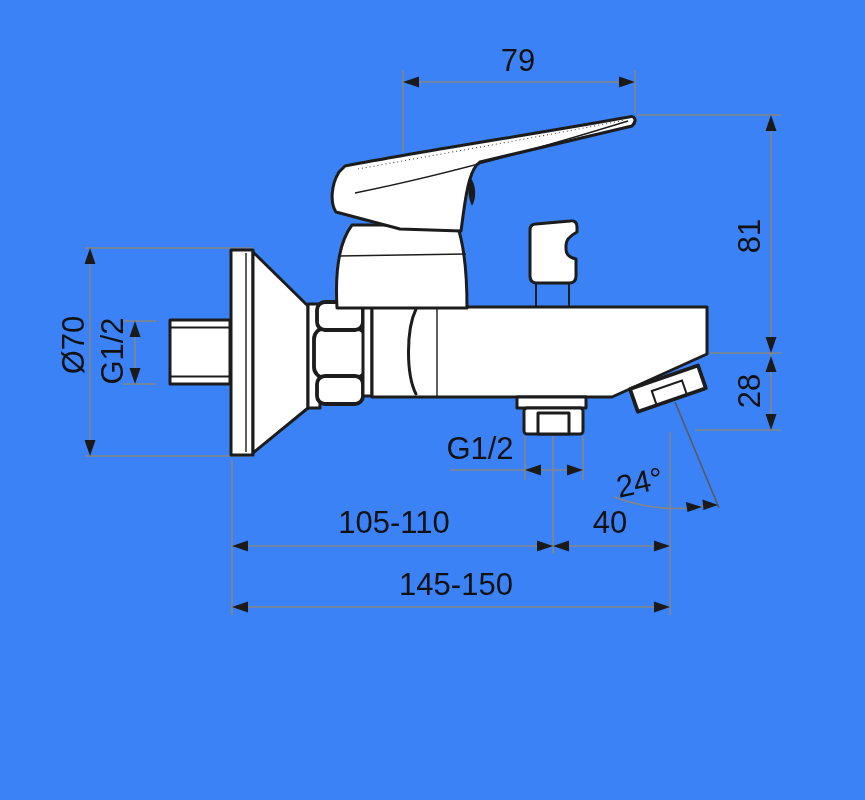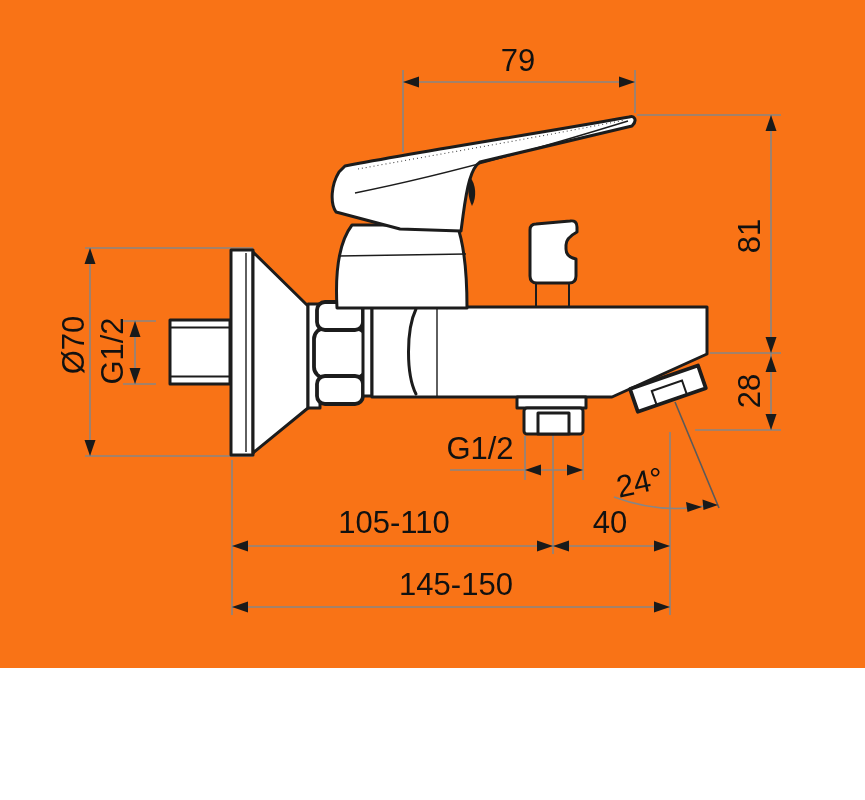--- a/index.html
+++ b/index.html
@@ -1,16 +1,16 @@
 <!DOCTYPE html>
 <html><head>
 <meta charset="utf-8">
 <style>
   html,body{margin:0;padding:0;background:#ffffff;}
-  .stage{position:relative;width:865px;height:668px;background:#f97316;overflow:hidden;text-align:right;}
+  .stage{position:relative;width:865px;height:800px;background:#3b82f6;overflow:hidden;text-align:right;}
   svg{display:block;}
   .dim{stroke:#868686;stroke-width:1.6;fill:none;}
   .dimdark{stroke:#5a5a5a;stroke-width:1.6;fill:none;}
   .arr{fill:#1a1a1a;stroke:none;}
   .out{stroke:#1c1c1c;stroke-width:3;fill:#ffffff;stroke-linejoin:round;stroke-linecap:round;}
   .outthick{stroke:#1c1c1c;stroke-width:3.8;fill:#ffffff;stroke-linejoin:round;stroke-linecap:round;}
   .stroke-only{fill:none;}
   .thin{stroke:#1c1c1c;stroke-width:1.4;fill:none;}
   .inner{stroke:#1c1c1c;stroke-width:2;fill:none;}
   .stipple{stroke:#444;stroke-width:1.1;fill:none;stroke-dasharray:1 3;}

